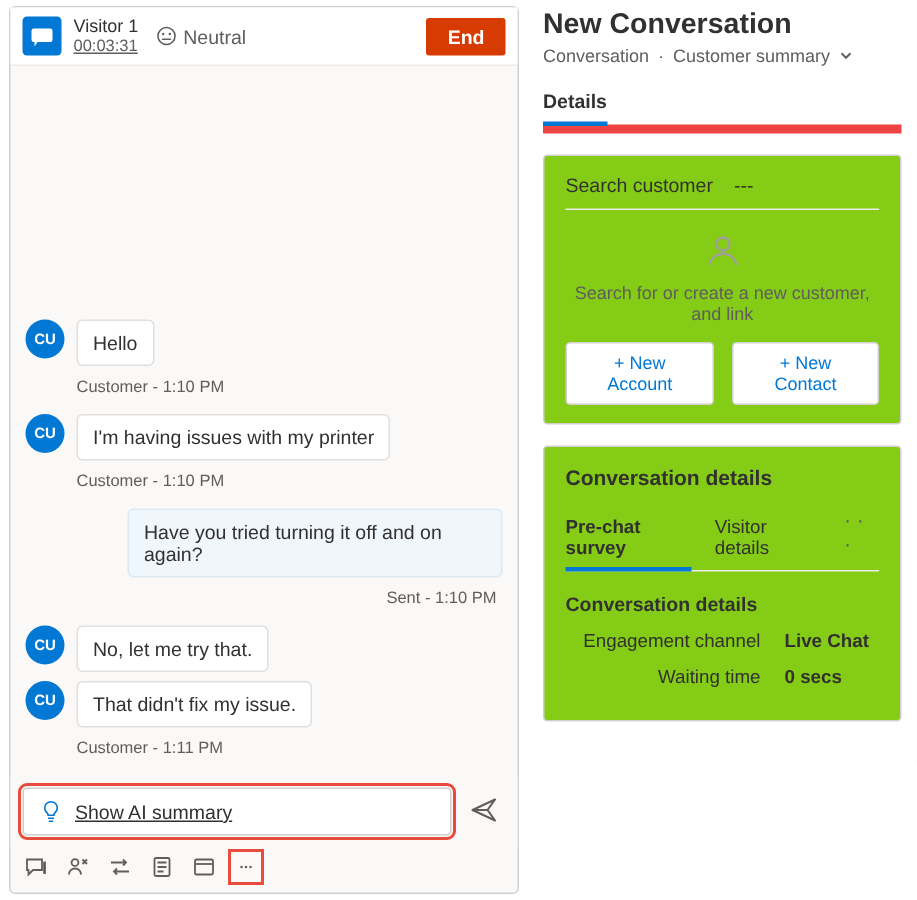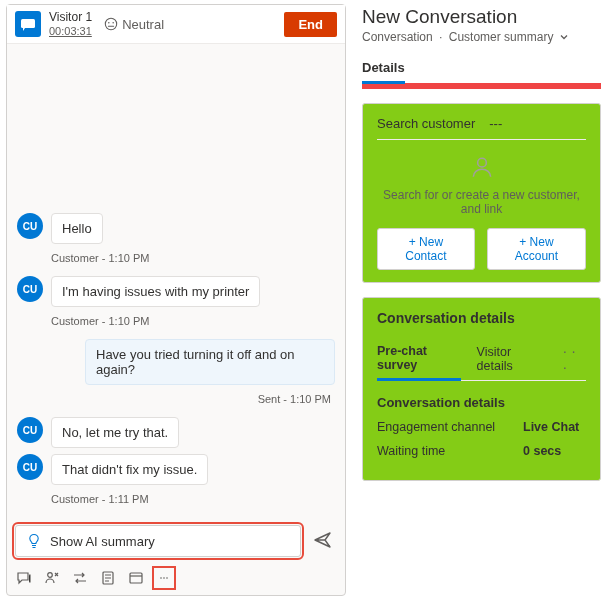--- a/index.html
+++ b/index.html
@@ -96,54 +96,54 @@
     flex:1;
     display:flex; align-items:center;
     border:1px solid #d2d0ce;
     background:#fff;
     padding:7px 10px;
     border-radius:3px;
     cursor:pointer;
     color:#323130;
     font-size:13px;
   }
-  .callout-red { outline: 2px solid #e74c3c; outline-offset: 1px; }
+  .callout-red { outline: 2px solid #e74c3c; outline-offset: 1px; text-decoration: underline; }
   .send-btn { width:28px; height:28px; border:none; background:none; cursor:pointer; color:#605e5c;}
 
   .toolbar-bottom {
     display:flex; gap:10px; padding:4px 8px 8px 8px;
     align-items:center;
   }
   .tb-icon { width:18px; height:18px; color:#605e5c; cursor:pointer; display:flex;align-items:center;justify-content:center;}
 
-  .right h1 { font-size: 19px; font-weight:400; margin-bottom:2px;}
+  .right h1 { font-size: 19px; font-weight:700; margin-bottom:2px;}
   .breadcrumb { font-size:12px; color:#605e5c; display:flex; align-items:center; gap:6px; margin-bottom:10px;}
   .tabs { display:flex; gap:18px; border-bottom:6px solid #ef4444; margin-bottom:14px;}
   .tab { padding:6px 0; font-size:13px; color:#323130; cursor:pointer; }
   .tab.active { font-weight:600; border-bottom:3px solid #0078d4; margin-bottom:-1px;}
 
   .card { border:1px solid #d2d0ce; border-radius:3px; padding:12px 14px; margin-bottom:14px; background:#84cc16;}
   .search-line { display:flex; gap:14px; font-size:13px; color:#323130; margin-bottom:8px;}
   .card hr { border:none; border-top:1px solid #edebe9; margin:6px 0 14px 0;}
   .empty-customer { text-align:center; font-size:12px; color:#605e5c;}
   .person-svg { margin: 4px auto 8px auto; display:block; color:#a19f9d;}
   .btn-outline {
     border:1px solid #d2d0ce; background:#fff; color:#0078d4;
     padding:6px 12px; font-size:12px; border-radius:3px; cursor:pointer;
   }
   .btn-row { display:flex; gap:12px; justify-content:center; margin-top:12px;}
 
   .card-title { font-size:14px; font-weight:600; color:#323130; margin-bottom:12px;}
-  .subtabs { display:flex; gap:16px; border-bottom:1px solid #edebe9; margin-bottom:14px; align-items:center;}
+  .subtabs { display:flex; gap:16px; border-bottom:1px solid #edebe9; margin-bottom:14px; align-items:flex-start;}
   .subtab { padding:6px 0; font-size:12.5px; color:#323130; cursor:pointer;}
   .subtab.active{ font-weight:600; border-bottom:3px solid #0078d4; margin-bottom:-1px;}
   .subtab-more { margin-left:auto; color:#605e5c; cursor:pointer; font-size:14px; padding:0 4px;}
   .survey-empty { font-size:13px; color:#323130; margin:8px 0 20px 0;}
   .kv { display:flex; gap:16px; font-size:12.5px; margin:10px 0;}
-  .kv .k { width:130px; color:#323130;}
+  .kv .k { width:130px; color:#323130;text-align:right;}
   .kv .v { font-weight:600;}
   .sub-head { font-weight:600; font-size:13px; margin:6px 0 8px 0;}
 </style>
 </head>
 <body>
 
 <div class="app">
 
   <div class="left">
     <div class="chat-header">
@@ -278,22 +278,22 @@
         <span>---</span>
       </div>
       <hr>
       <div class="empty-customer">
         <svg class="person-svg" width="26" height="26" viewBox="0 0 24 24">
             <circle cx="12" cy="8" r="4" fill="none" stroke="currentColor" stroke-width="1.4"></circle>
             <path fill="none" stroke="currentColor" stroke-width="1.4" d="M4 21c0-4 3.6-7 8-7s8 3 8 7"></path>
           </svg>
         <div>Search for or create a new customer, and link</div>
         <div class="btn-row">
+          <button class="btn-outline">+ New Account</button>
           <button class="btn-outline">+ New Contact</button>
-          <button class="btn-outline">+ New Account</button>
         </div>
       </div>
     </div>
 
     <div class="card">
       <div class="card-title">Conversation details</div>
       <div class="subtabs">
         <div class="subtab active">Pre-chat survey</div>
         <div class="subtab">Visitor details</div>
         <div class="subtab-more">· · ·</div>

